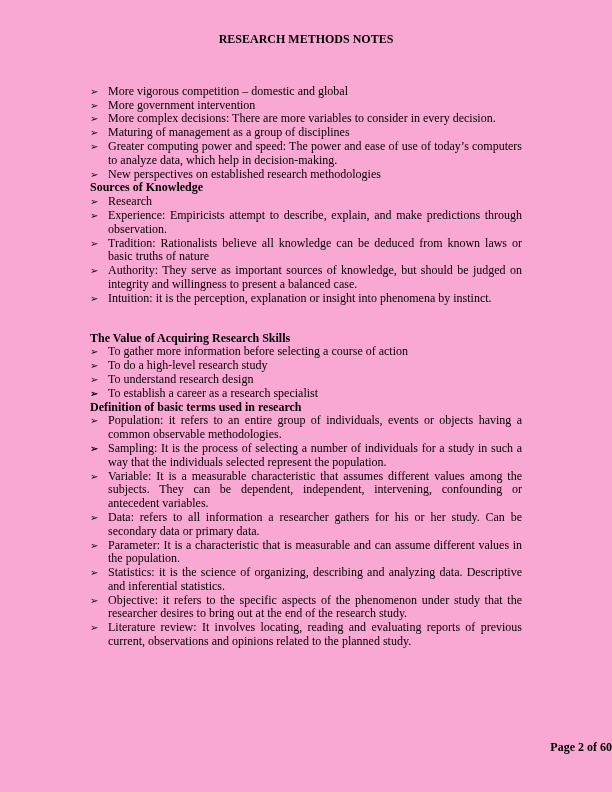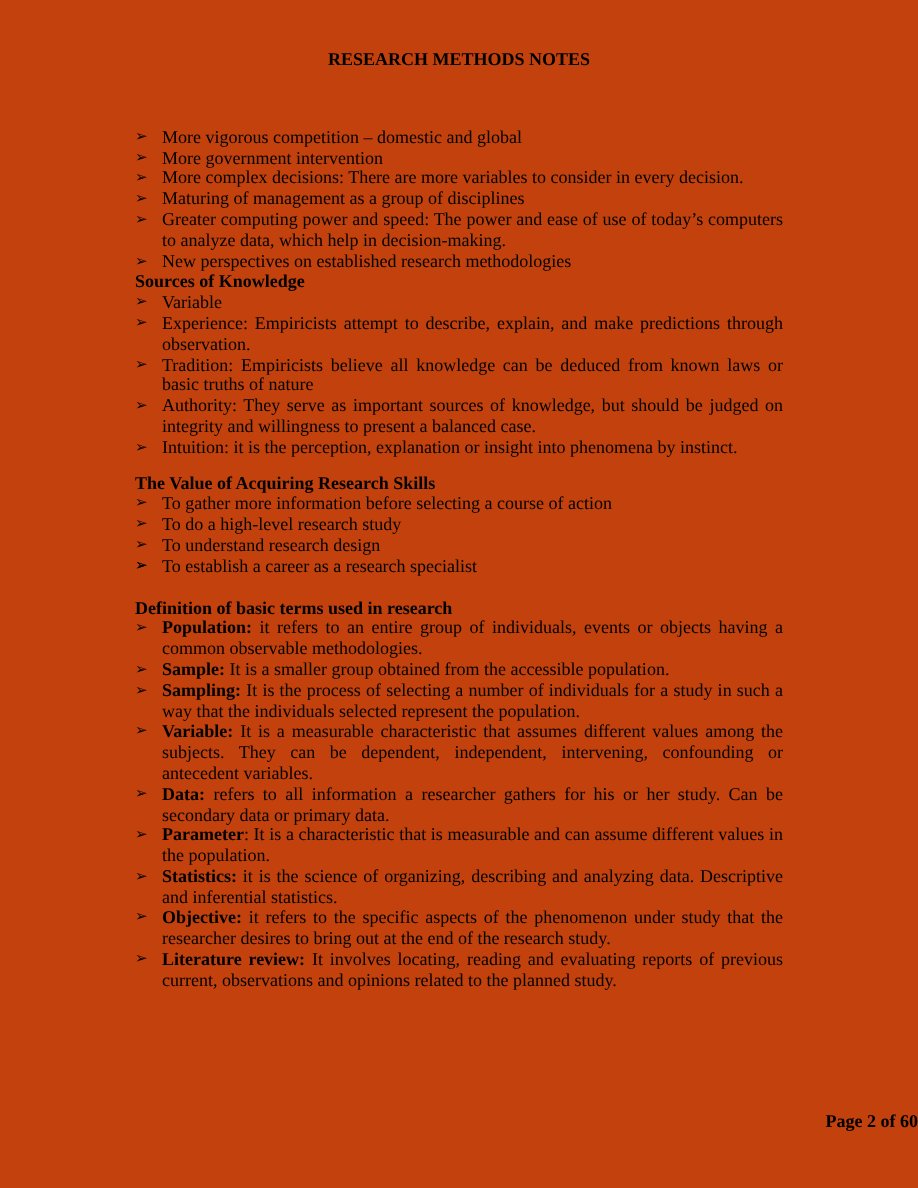--- a/index.html
+++ b/index.html
@@ -4,55 +4,55 @@
 <style>
   html, body {
     margin: 0;
     padding: 0;
     background: #ffffff;
   }
   .page {
     position: relative;
     width: 612px;
     height: 792px;
-    background: #c2410c;
+    background: #f9a8d4;
     color: #000000;
     font-family: "Liberation Serif", "DejaVu Serif", serif;
     font-size: 12px;
     line-height: 13.8px;
     box-sizing: border-box;
     padding: 33px 90px 0 90px;
     overflow: hidden;
   }
   .title {
     text-align: center;
     font-weight: bold;
   }
   .section .heading {
     font-weight: bold;
   }
   [data-name="sections"] > .section:nth-child(1) { margin-top: 38px; }
   [data-name="sections"] > .section:nth-child(2) { }
-  [data-name="sections"] > .section:nth-child(3) { margin-top: 10px; }
-  [data-name="sections"] > .section:nth-child(4) { margin-top: 14px; }
+  [data-name="sections"] > .section:nth-child(3) { margin-top: 26px; }
+  [data-name="sections"] > .section:nth-child(4) { }
   .item {
     position: relative;
     padding-left: 18px;
     text-align: justify;
   }
   .bullet {
     position: absolute;
     left: 0;
     top: 0;
     font-family: "DejaVu Sans", sans-serif;
     font-size: 10px;
     line-height: 13.8px;
   }
   .term {
-    font-weight: bold;
+    font-weight: normal;
   }
   .footer {
     position: absolute;
     left: 0;
     right: 0;
     top: 741px;
     text-align: right;
     font-weight: bold;
   }
 </style>
@@ -69,42 +69,42 @@
           <div class="item" data-name="list-item"><span class="bullet" data-name="arrow-bullet-icon">➢</span><span class="item-text" data-name="item-text"><span data-name="item-body">More government intervention</span></span></div>
           <div class="item" data-name="list-item"><span class="bullet" data-name="arrow-bullet-icon">➢</span><span class="item-text" data-name="item-text"><span data-name="item-body">More complex decisions: There are more variables to consider in every decision.</span></span></div>
           <div class="item" data-name="list-item"><span class="bullet" data-name="arrow-bullet-icon">➢</span><span class="item-text" data-name="item-text"><span data-name="item-body">Maturing of management as a group of disciplines</span></span></div>
           <div class="item" data-name="list-item"><span class="bullet" data-name="arrow-bullet-icon">➢</span><span class="item-text" data-name="item-text"><span data-name="item-body">Greater computing power and speed: The power and ease of use of today’s computers to analyze data, which help in decision-making.</span></span></div>
           <div class="item" data-name="list-item"><span class="bullet" data-name="arrow-bullet-icon">➢</span><span class="item-text" data-name="item-text"><span data-name="item-body">New perspectives on established research methodologies</span></span></div>
         </div>
   </div>
       <div class="section" data-name="section">
     <div class="heading" data-name="section-heading">Sources of Knowledge</div>
     <div class="list" data-name="bullet-list">
-          <div class="item" data-name="list-item"><span class="bullet" data-name="arrow-bullet-icon">➢</span><span class="item-text" data-name="item-text"><span data-name="item-body">Variable</span></span></div>
+          <div class="item" data-name="list-item"><span class="bullet" data-name="arrow-bullet-icon">➢</span><span class="item-text" data-name="item-text"><span data-name="item-body">Research</span></span></div>
           <div class="item" data-name="list-item"><span class="bullet" data-name="arrow-bullet-icon">➢</span><span class="item-text" data-name="item-text"><span data-name="item-body">Experience: Empiricists attempt to describe, explain, and make predictions through observation.</span></span></div>
-          <div class="item" data-name="list-item"><span class="bullet" data-name="arrow-bullet-icon">➢</span><span class="item-text" data-name="item-text"><span data-name="item-body">Tradition: Empiricists believe all knowledge can be deduced from known laws or basic truths of nature</span></span></div>
+          <div class="item" data-name="list-item"><span class="bullet" data-name="arrow-bullet-icon">➢</span><span class="item-text" data-name="item-text"><span data-name="item-body">Tradition: Rationalists believe all knowledge can be deduced from known laws or basic truths of nature</span></span></div>
           <div class="item" data-name="list-item"><span class="bullet" data-name="arrow-bullet-icon">➢</span><span class="item-text" data-name="item-text"><span data-name="item-body">Authority: They serve as important sources of knowledge, but should be judged on integrity and willingness to present a balanced case.</span></span></div>
           <div class="item" data-name="list-item"><span class="bullet" data-name="arrow-bullet-icon">➢</span><span class="item-text" data-name="item-text"><span data-name="item-body">Intuition: it is the perception, explanation or insight into phenomena by instinct.</span></span></div>
         </div>
   </div>
       <div class="section" data-name="section">
     <div class="heading" data-name="section-heading">The Value of Acquiring Research Skills</div>
     <div class="list" data-name="bullet-list">
           <div class="item" data-name="list-item"><span class="bullet" data-name="arrow-bullet-icon">➢</span><span class="item-text" data-name="item-text"><span data-name="item-body">To gather more information before selecting a course of action</span></span></div>
           <div class="item" data-name="list-item"><span class="bullet" data-name="arrow-bullet-icon">➢</span><span class="item-text" data-name="item-text"><span data-name="item-body">To do a high-level research study</span></span></div>
           <div class="item" data-name="list-item"><span class="bullet" data-name="arrow-bullet-icon">➢</span><span class="item-text" data-name="item-text"><span data-name="item-body">To understand research design</span></span></div>
           <div class="item" data-name="list-item"><span class="bullet" data-name="arrow-bullet-icon">➢</span></div>
           <div class="item" data-name="list-item"><span class="bullet" data-name="arrow-bullet-icon">➢</span><span class="item-text" data-name="item-text"><span data-name="item-body">To establish a career as a research specialist</span></span></div>
         </div>
   </div>
       <div class="section" data-name="section">
     <div class="heading" data-name="section-heading">Definition of basic terms used in research</div>
     <div class="list" data-name="bullet-list">
           <div class="item" data-name="list-item"><span class="bullet" data-name="arrow-bullet-icon">➢</span><span class="item-text" data-name="item-text"><b class="term" data-name="item-term">Population:</b><span data-name="item-body"> it refers to an entire group of individuals, events or objects having a common observable methodologies.</span></span></div>
-          <div class="item" data-name="list-item"><span class="bullet" data-name="arrow-bullet-icon">➢</span><span class="item-text" data-name="item-text"><b class="term" data-name="item-term">Sample:</b><span data-name="item-body"> It is a smaller group obtained from the accessible population.</span></span></div>
+          <div class="item" data-name="list-item"><span class="bullet" data-name="arrow-bullet-icon">➢</span></div>
           <div class="item" data-name="list-item"><span class="bullet" data-name="arrow-bullet-icon">➢</span><span class="item-text" data-name="item-text"><b class="term" data-name="item-term">Sampling:</b><span data-name="item-body"> It is the process of selecting a number of individuals for a study in such a way that the individuals selected represent the population.</span></span></div>
           <div class="item" data-name="list-item"><span class="bullet" data-name="arrow-bullet-icon">➢</span><span class="item-text" data-name="item-text"><b class="term" data-name="item-term">Variable:</b><span data-name="item-body"> It is a measurable characteristic that assumes different values among the subjects. They can be dependent, independent, intervening, confounding or antecedent variables.</span></span></div>
           <div class="item" data-name="list-item"><span class="bullet" data-name="arrow-bullet-icon">➢</span><span class="item-text" data-name="item-text"><b class="term" data-name="item-term">Data:</b><span data-name="item-body"> refers to all information a researcher gathers for his or her study. Can be secondary data or primary data.</span></span></div>
           <div class="item" data-name="list-item"><span class="bullet" data-name="arrow-bullet-icon">➢</span><span class="item-text" data-name="item-text"><b class="term" data-name="item-term">Parameter</b><span data-name="item-body">: It is a characteristic that is measurable and can assume different values in the population.</span></span></div>
           <div class="item" data-name="list-item"><span class="bullet" data-name="arrow-bullet-icon">➢</span><span class="item-text" data-name="item-text"><b class="term" data-name="item-term">Statistics:</b><span data-name="item-body"> it is the science of organizing, describing and analyzing data. Descriptive and inferential statistics.</span></span></div>
           <div class="item" data-name="list-item"><span class="bullet" data-name="arrow-bullet-icon">➢</span><span class="item-text" data-name="item-text"><b class="term" data-name="item-term">Objective:</b><span data-name="item-body"> it refers to the specific aspects of the phenomenon under study that the researcher desires to bring out at the end of the research study.</span></span></div>
           <div class="item" data-name="list-item"><span class="bullet" data-name="arrow-bullet-icon">➢</span><span class="item-text" data-name="item-text"><b class="term" data-name="item-term">Literature review:</b><span data-name="item-body"> It involves locating, reading and evaluating reports of previous current, observations and opinions related to the planned study.</span></span></div>
         </div>
   </div>
     </div>

